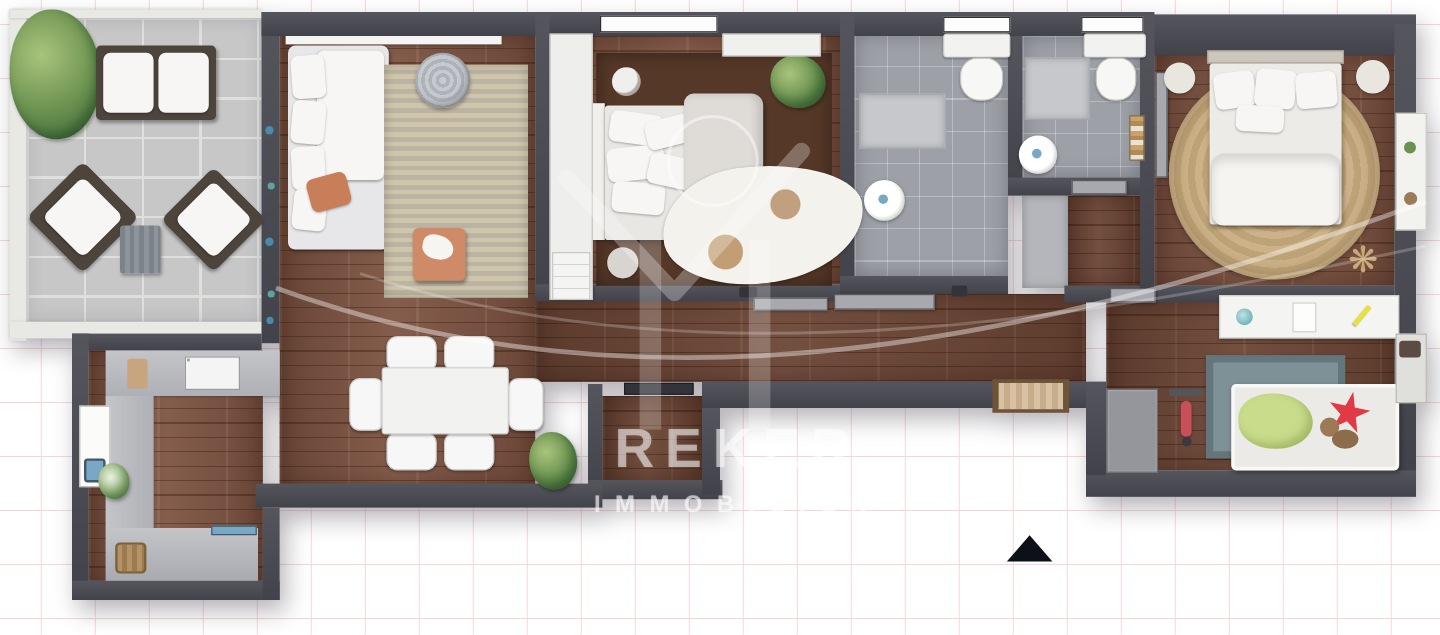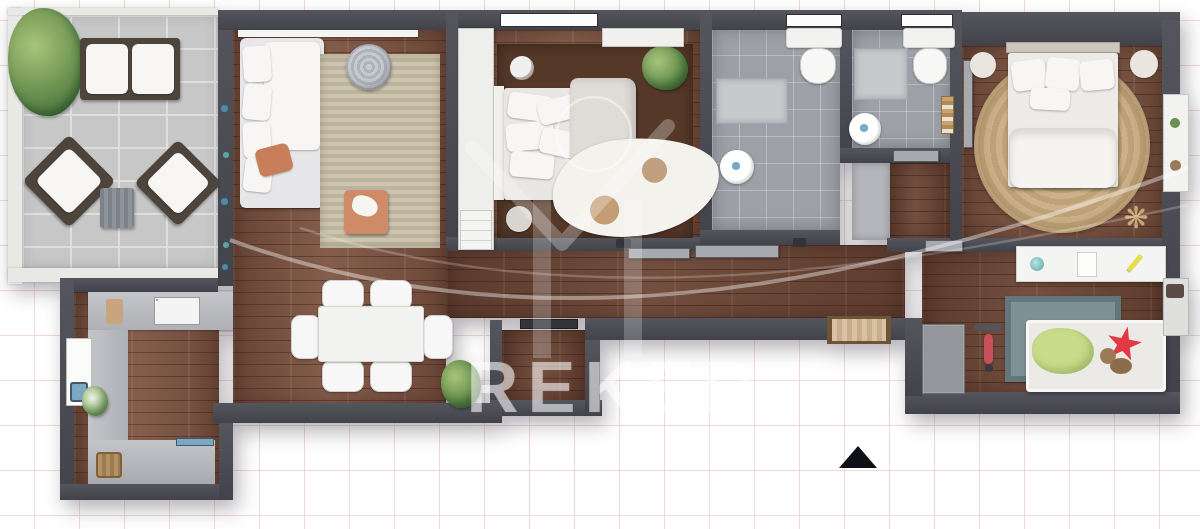--- a/index.html
+++ b/index.html
@@ -251,16 +251,17 @@
   </div>
 
   <svg width="1200" height="529" viewBox="0 0 1200 529" style="position:absolute;left:0;top:0;pointer-events:none">
     <circle cx="594" cy="134" r="37" fill="none" stroke="rgba(255,255,255,0.45)" stroke-width="2.5"></circle>
     <polyline points="472,148 562,244 668,126" fill="none" stroke="rgba(255,255,255,0.28)" stroke-width="14" stroke-linecap="round" stroke-linejoin="round"></polyline>
     <rect x="533" y="200" width="18" height="158" fill="rgba(255,255,255,0.22)"></rect>
     <rect x="624" y="200" width="18" height="158" fill="rgba(255,255,255,0.22)"></rect>
     <path d="M230,240 C520,345 830,300 1188,168" fill="none" stroke="rgba(255,255,255,0.4)" stroke-width="4"></path>
     <path d="M300,228 C580,320 900,268 1188,205" fill="none" stroke="rgba(255,255,255,0.22)" stroke-width="2.5"></path>
   </svg>
-  <div class="wm-text" style="left:450px;top:346px;width:330px;font-size:72px;letter-spacing:9px;">REKER</div>
+  <div class="wm-text" style="left:450px;top:346px;width:330px;font-size:46px;letter-spacing:9px;">REKER</div>
+  <div class="wm-text" style="left:455px;top:410px;width:320px;font-size:20px;letter-spacing:12px;color:rgba(255,255,255,.6)">IMMOBILIEN</div>
 
   <div class="tri" style="left:839px;top:446px"></div>
 </div>
 
 </body></html>

